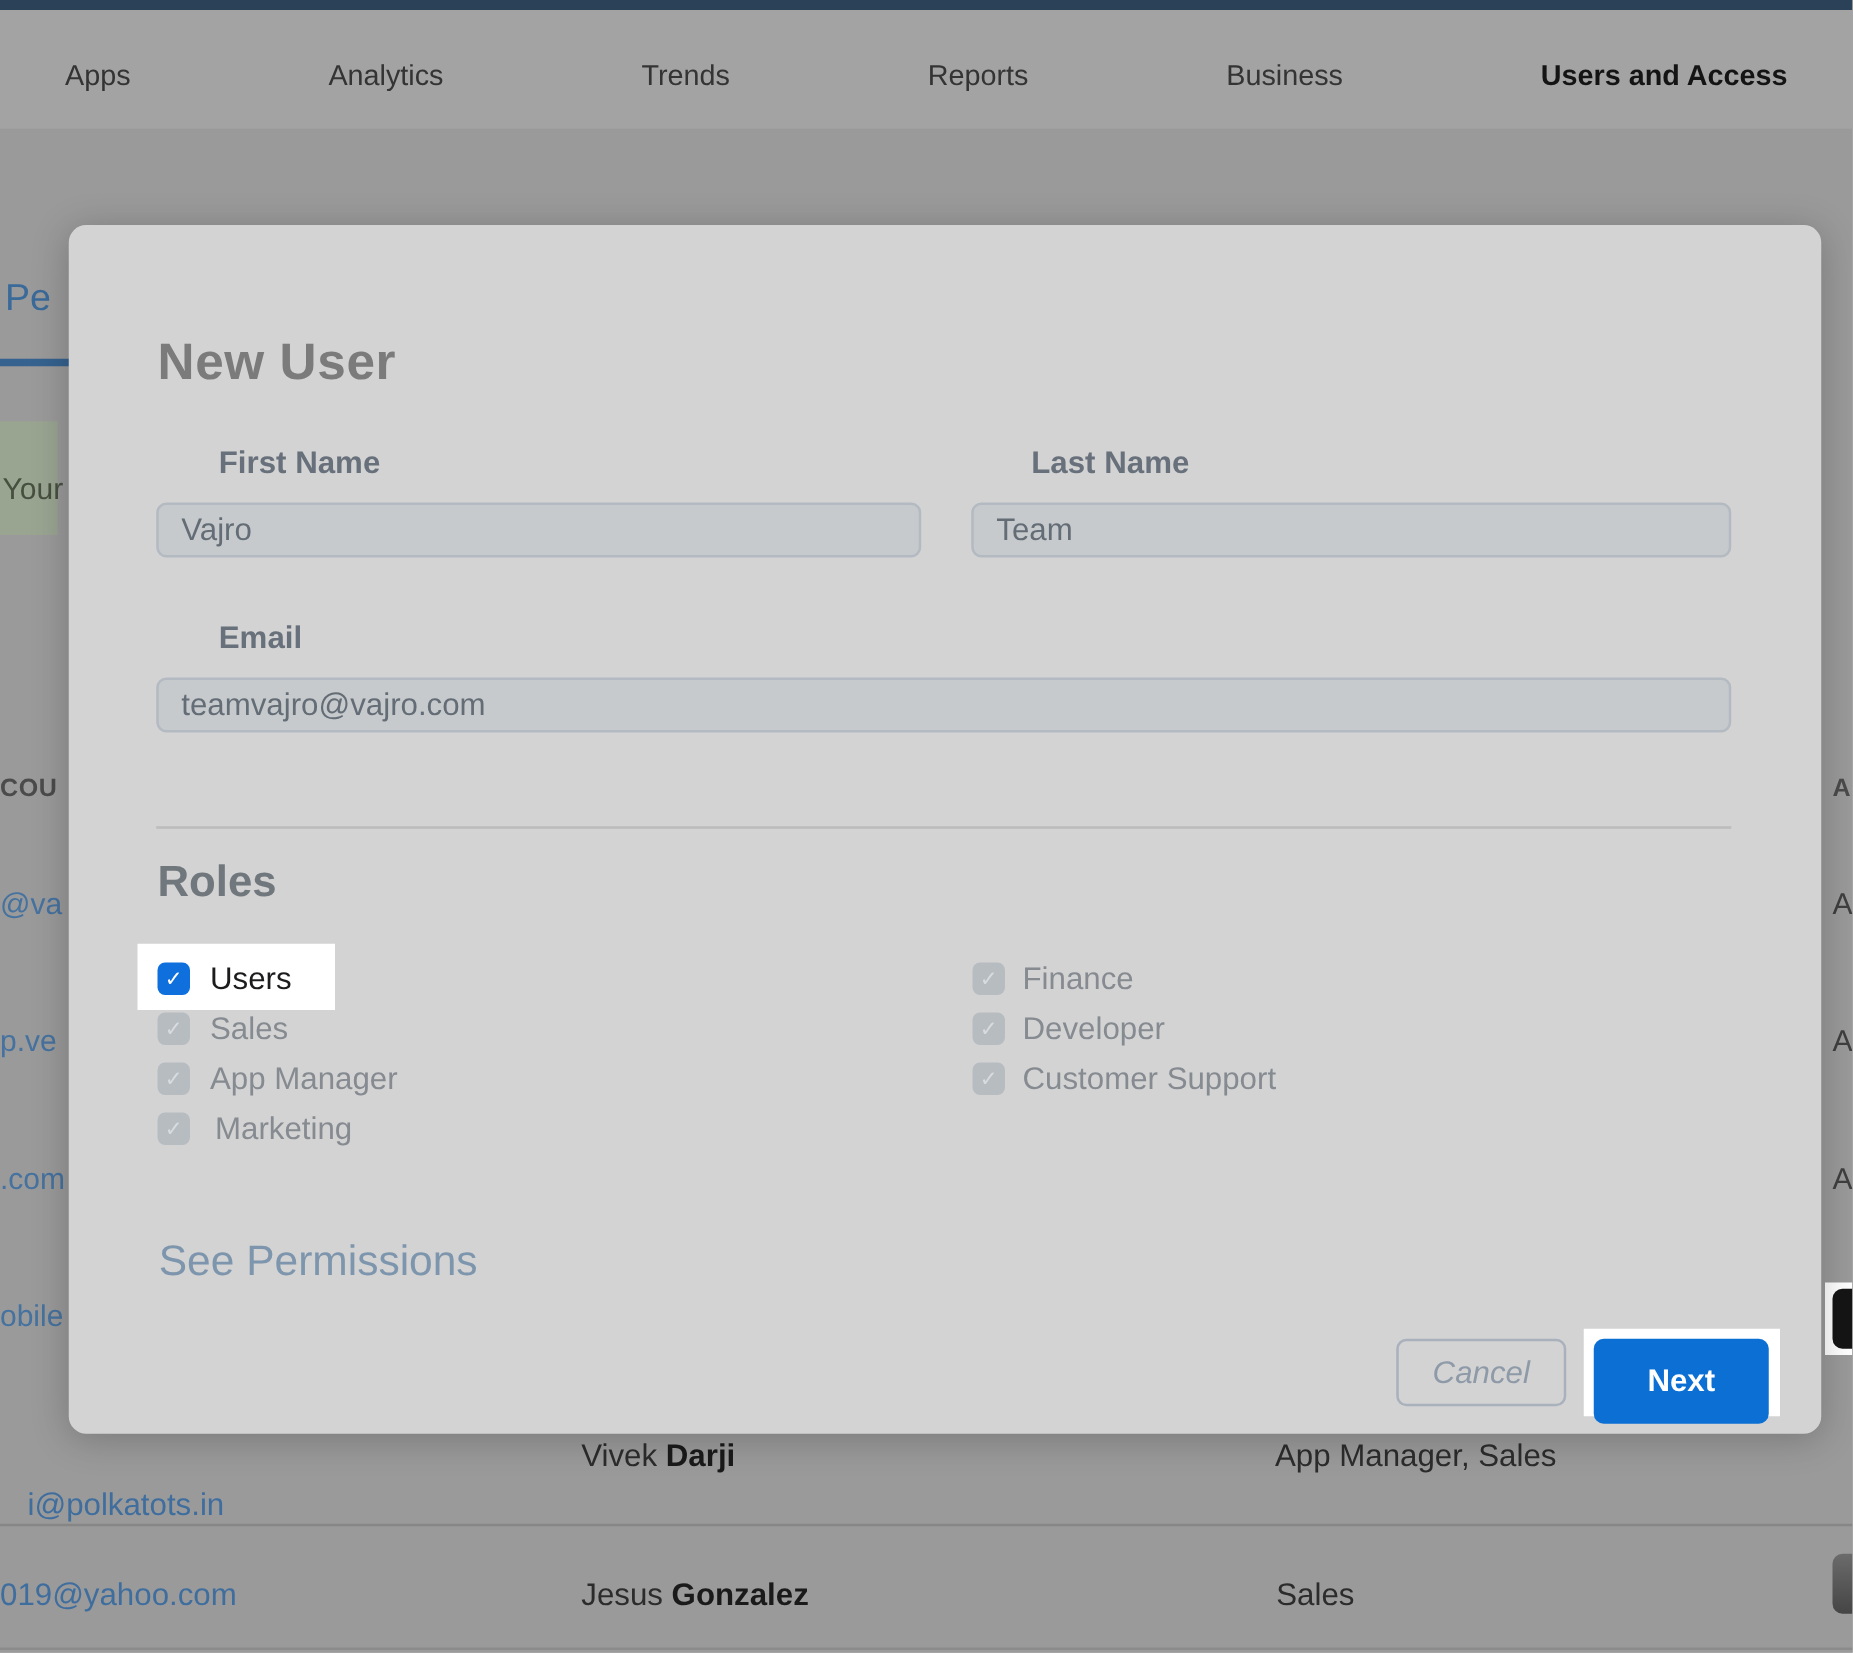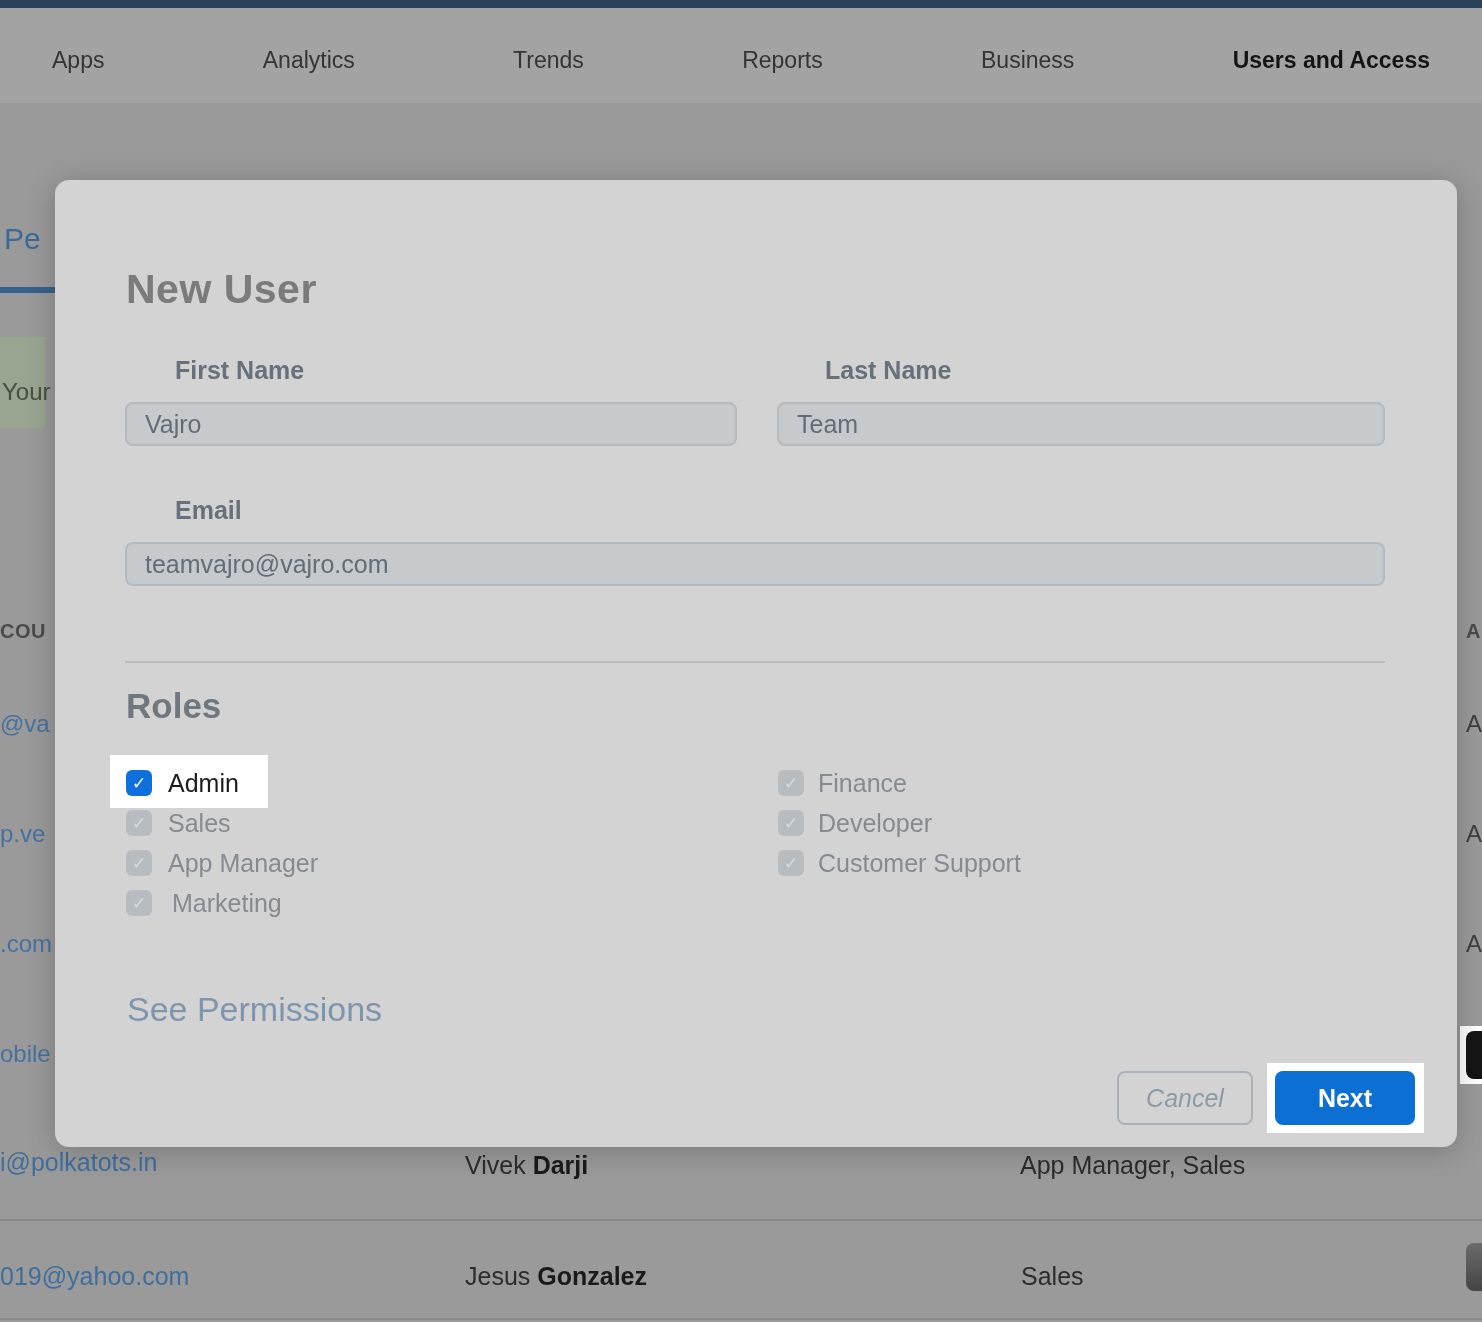--- a/index.html
+++ b/index.html
@@ -97,21 +97,21 @@
 
   <div class="abs frag-right hdr" style="top:620px;">A</div>
   <div class="abs frag-right" style="top:710px;">A</div>
   <div class="abs frag-right" style="top:820px;">A</div>
   <div class="abs frag-right" style="top:930px;">A</div>
 
   <div class="abs edge-highlight" style="left:1460px;top:1026px;width:22px;height:58px;"></div>
   <div class="abs edge-icon" style="left:1466px;top:1031px;width:16px;height:48px;background:#151515;"></div>
   <div class="abs edge-icon" style="left:1466px;top:1243px;width:16px;height:48px;background:linear-gradient(#6b6b6b,#454545);"></div>
 
-  <div class="abs row-email" style="left:0;top:1148px;">i@polkatots.in</div>
+  <div class="abs row-email" style="left:0;top:1190px;padding-left:22px;">i@polkatots.in</div>
   <div class="abs row-name" style="left:465px;top:1151px;"><span>Vivek </span><b>Darji</b></div>
   <div class="abs row-roles" style="left:1020px;top:1151px;">App Manager, Sales</div>
   <div class="abs hdivider" style="top:1219px;"></div>
   <div class="abs row-email" style="left:0;top:1262px;">019@yahoo.com</div>
   <div class="abs row-name" style="left:465px;top:1262px;"><span>Jesus </span><b>Gonzalez</b></div>
   <div class="abs row-roles" style="left:1021px;top:1262px;">Sales</div>
   <div class="abs hdivider" style="top:1318px;background:#8b8b8b;"></div>
 
   <div class="abs modal">
     <div class="abs modal-title">New User</div>
@@ -123,21 +123,21 @@
     <div class="abs field-label" style="left:72px;top:316px;">Email</div>
     <input class="text-input" style="left: 70px; top: 362px; width: 1260px;" value="teamvajro@vajro.com">
 
     <div class="abs form-divider"></div>
     <div class="abs roles-heading">Roles</div>
 
     <div class="abs highlight" style="left:55px;top:575px;width:158px;height:53px;"></div>
     <div class="cb on" style="left:71px;top:590px;">
         <span>✓</span>
       </div>
-    <div class="abs cb-label active" style="left:113px;top:589px;">Admin</div>
+    <div class="abs cb-label active" style="left:113px;top:589px;">Users</div>
 
     <div class="cb off" style="left:71px;top:630px;">
         <span>✓</span>
       </div>
     <div class="abs cb-label" style="left:113px;top:629px;">Sales</div>
     <div class="cb off" style="left:71px;top:670px;">
         <span>✓</span>
       </div>
     <div class="abs cb-label" style="left:113px;top:669px;">App Manager</div>
     <div class="cb off" style="left:71px;top:710px;">
@@ -155,16 +155,16 @@
     <div class="abs cb-label" style="left:763px;top:629px;">Developer</div>
     <div class="cb off" style="left:723px;top:670px;">
         <span>✓</span>
       </div>
     <div class="abs cb-label" style="left:763px;top:669px;">Customer Support</div>
 
     <div class="abs link" style="left:72px;top:810px;">See Permissions</div>
 
     <div class="btn btn-cancel" style="left:1062px;top:891px;width:136px;height:54px;">Cancel</div>
     <div class="abs highlight" style="left:1212px;top:883px;width:157px;height:70px;"></div>
-    <div class="btn btn-next" style="left:1220px;top:891px;width:140px;height:54px;">Next</div>
+    <div class="btn btn-next" style="left:1220px;top:891px;width:140px;height:68px;">Next</div>
   </div>
 
 </div>
 
 </body></html>

